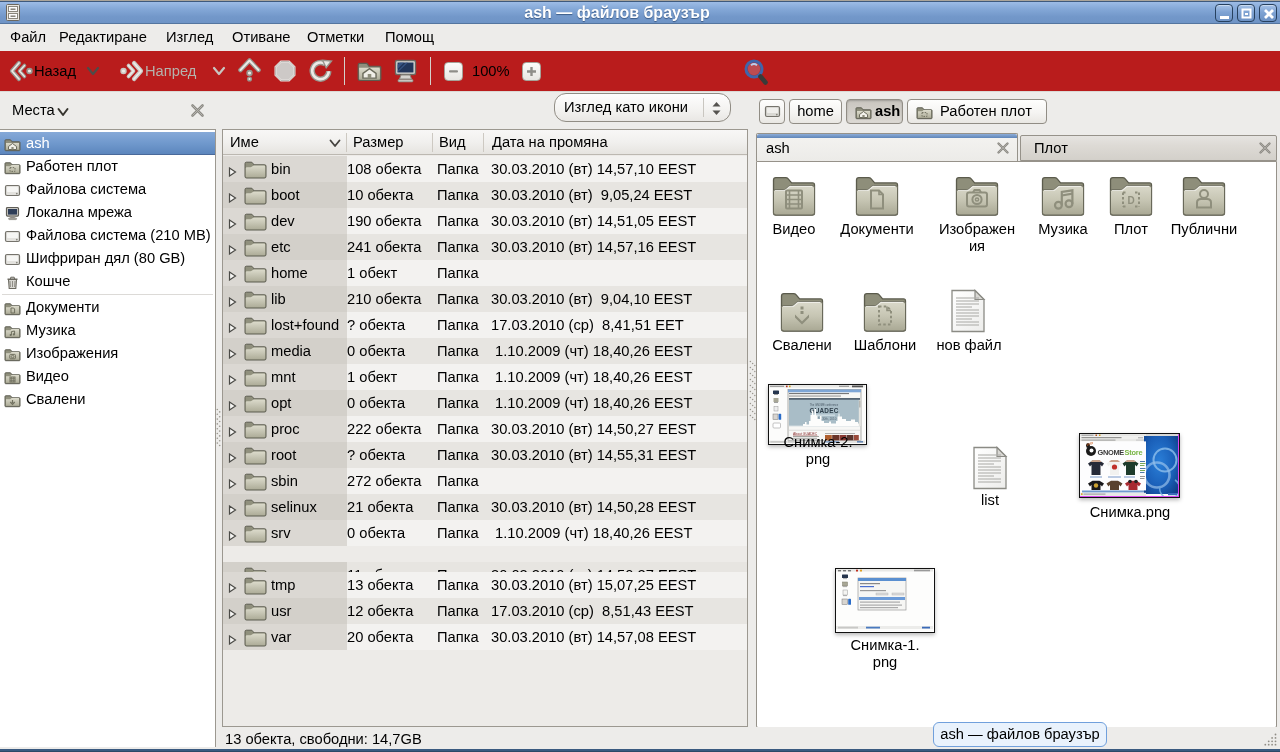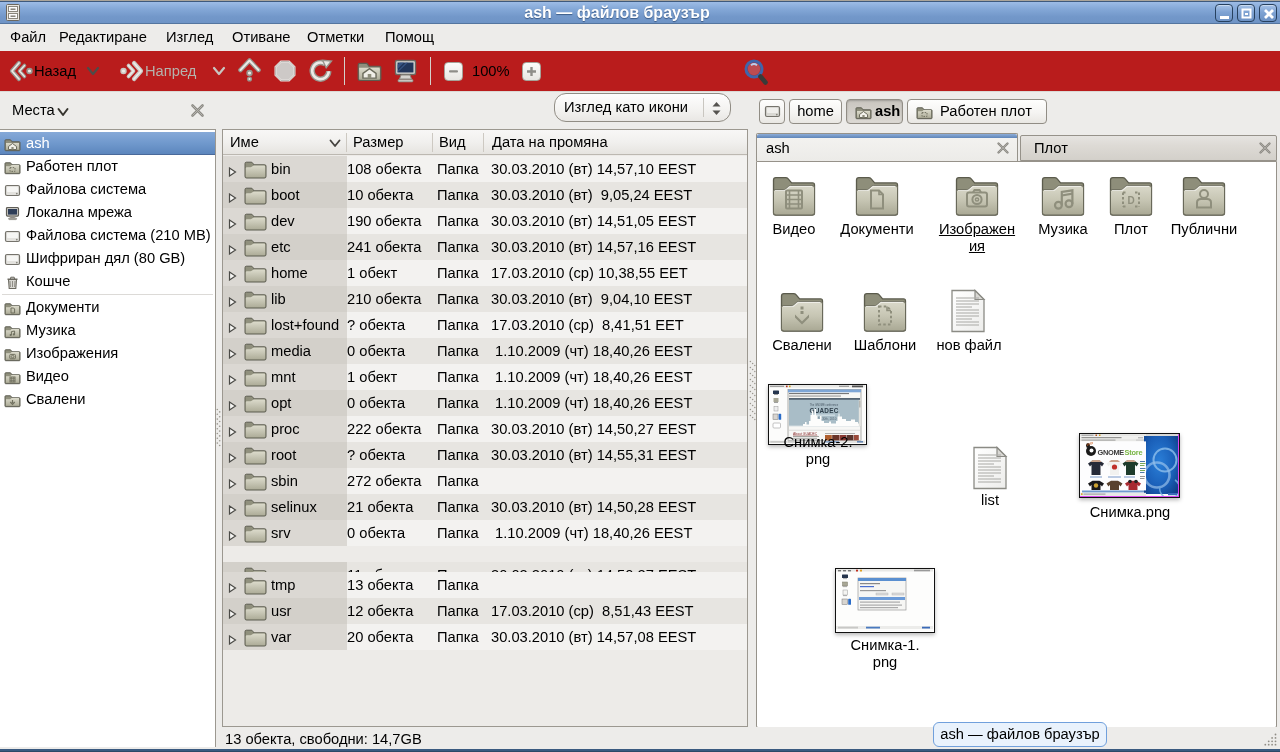--- a/index.html
+++ b/index.html
@@ -401,21 +401,20 @@
 <span class="exp"><svg width="9" height="10" viewBox="0 0 9 10">
           <path d="M1.5 1 L7.5 5 L1.5 9 Z" fill="#f6f5f3" stroke="#4a4a46" stroke-width="1.2"></path>
         </svg></span>
       <span class="fic"><svg width="23" height="19" viewBox="0 0 23 19">
 <path d="M1 16.5 L1 3.6 Q1 2.2 2.4 2.2 L7.2 2.2 Q8.2 2.2 8.8 3.2 L9.8 4.8 L20.7 4.8 Q22 4.8 22 6.1 L22 16.5 Q22 18 20.5 18 L2.5 18 Q1 18 1 16.5 Z" fill="#90907d" stroke="#5c5c50" stroke-width="1"></path>
 <path d="M1.8 16 L1.8 8.2 Q1.8 7.2 2.8 7.2 L6.6 7.2 Q7.2 7.2 7.7 6.8 L8.9 5.9 Q9.4 5.5 10 5.5 L20 5.5 Q21.2 5.5 21.2 6.7 L21.2 16 Q21.2 17.2 20 17.2 L3 17.2 Q1.8 17.2 1.8 16 Z" fill="url(#fg)"></path>
         </svg></span>
       <span class="nm">home</span>
 <span class="sz">1 обект</span>
       <span class="tp">Папка</span>
-      <span class="dt">17.03.2010 (ср) 10,38,55 EET</span>
     </div>
 <div class="lrow r1" style="top:156px;">
       <span class="ncell"></span>
 <span class="exp"><svg width="9" height="10" viewBox="0 0 9 10">
           <path d="M1.5 1 L7.5 5 L1.5 9 Z" fill="#f6f5f3" stroke="#4a4a46" stroke-width="1.2"></path>
         </svg></span>
       <span class="fic"><svg width="23" height="19" viewBox="0 0 23 19">
 <path d="M1 16.5 L1 3.6 Q1 2.2 2.4 2.2 L7.2 2.2 Q8.2 2.2 8.8 3.2 L9.8 4.8 L20.7 4.8 Q22 4.8 22 6.1 L22 16.5 Q22 18 20.5 18 L2.5 18 Q1 18 1 16.5 Z" fill="#90907d" stroke="#5c5c50" stroke-width="1"></path>
 <path d="M1.8 16 L1.8 8.2 Q1.8 7.2 2.8 7.2 L6.6 7.2 Q7.2 7.2 7.7 6.8 L8.9 5.9 Q9.4 5.5 10 5.5 L20 5.5 Q21.2 5.5 21.2 6.7 L21.2 16 Q21.2 17.2 20 17.2 L3 17.2 Q1.8 17.2 1.8 16 Z" fill="url(#fg)"></path>
         </svg></span>
@@ -568,20 +567,21 @@
 <span class="exp"><svg width="9" height="10" viewBox="0 0 9 10">
           <path d="M1.5 1 L7.5 5 L1.5 9 Z" fill="#f6f5f3" stroke="#4a4a46" stroke-width="1.2"></path>
         </svg></span>
       <span class="fic"><svg width="23" height="19" viewBox="0 0 23 19">
 <path d="M1 16.5 L1 3.6 Q1 2.2 2.4 2.2 L7.2 2.2 Q8.2 2.2 8.8 3.2 L9.8 4.8 L20.7 4.8 Q22 4.8 22 6.1 L22 16.5 Q22 18 20.5 18 L2.5 18 Q1 18 1 16.5 Z" fill="#90907d" stroke="#5c5c50" stroke-width="1"></path>
 <path d="M1.8 16 L1.8 8.2 Q1.8 7.2 2.8 7.2 L6.6 7.2 Q7.2 7.2 7.7 6.8 L8.9 5.9 Q9.4 5.5 10 5.5 L20 5.5 Q21.2 5.5 21.2 6.7 L21.2 16 Q21.2 17.2 20 17.2 L3 17.2 Q1.8 17.2 1.8 16 Z" fill="url(#fg)"></path>
         </svg></span>
       <span class="nm">tmp</span>
 <span class="sz">13 обекта</span>
       <span class="tp">Папка</span>
+      <span class="dt">30.03.2010 (вт) 15,07,25 EEST</span>
     </div>
 <div class="lrow r1" style="top:468px;">
       <span class="ncell"></span>
 <span class="exp"><svg width="9" height="10" viewBox="0 0 9 10">
           <path d="M1.5 1 L7.5 5 L1.5 9 Z" fill="#f6f5f3" stroke="#4a4a46" stroke-width="1.2"></path>
         </svg></span>
       <span class="fic"><svg width="23" height="19" viewBox="0 0 23 19">
 <path d="M1 16.5 L1 3.6 Q1 2.2 2.4 2.2 L7.2 2.2 Q8.2 2.2 8.8 3.2 L9.8 4.8 L20.7 4.8 Q22 4.8 22 6.1 L22 16.5 Q22 18 20.5 18 L2.5 18 Q1 18 1 16.5 Z" fill="#90907d" stroke="#5c5c50" stroke-width="1"></path>
 <path d="M1.8 16 L1.8 8.2 Q1.8 7.2 2.8 7.2 L6.6 7.2 Q7.2 7.2 7.7 6.8 L8.9 5.9 Q9.4 5.5 10 5.5 L20 5.5 Q21.2 5.5 21.2 6.7 L21.2 16 Q21.2 17.2 20 17.2 L3 17.2 Q1.8 17.2 1.8 16 Z" fill="url(#fg)"></path>
         </svg></span>
@@ -675,21 +675,21 @@
 <path d="M2.5 38.5 L2.5 5.5 Q2.5 3.2 4.8 3.2 L14.5 3.2 Q16.2 3.2 17.2 4.4 L20.6 8.4 L41.5 8.4 Q43.5 8.4 43.5 10.4 L43.5 38.5 Q43.5 40.5 41.5 40.5 L4.5 40.5 Q2.5 40.5 2.5 38.5 Z" fill="#8e8e7a" stroke="#5b5b4c" stroke-width="1.3"></path>
 <path d="M2.5 38 L2.5 16.8 Q2.5 15.2 4 15.2 L12.8 15.2 Q14 15.2 14.9 14.3 L17.5 11.9 Q18.4 11 19.6 11 L41 11 Q43.5 11 43.5 13.5 L43.5 38 Q43.5 40.5 41 40.5 L5 40.5 Q2.5 40.5 2.5 38 Z" fill="url(#fgBig)" stroke="#69695a" stroke-width="1"></path>
 <path d="M4 16 L12.9 16 Q14.3 16 15.3 15 L17.9 12.7 Q18.8 11.8 20 11.8 L41 11.8" stroke="rgba(255,255,255,0.55)" stroke-width="1.2" fill="none"></path>
 <g transform="translate(23,25)">
           <rect x="-10" y="-7" width="20" height="14" rx="2" stroke="#8f8f7d" fill="none" stroke-width="2"></rect>
 <circle cx="0" cy="0" r="4.6" stroke="#8f8f7d" fill="none" stroke-width="2"></circle>
           <circle cx="0" cy="0" r="1.6" stroke="#8f8f7d" fill="none" stroke-width="1.5"></circle>
 <path d="M-4 -7 L-2.5 -9.5 L2.5 -9.5 L4 -7" stroke="#8f8f7d" fill="none" stroke-width="2"></path>
         </g>
       </svg></div>
-<div class="ilabel" style="left:160px;top:59px;width:120px;text-decoration:underline;">Изображен<br>ия</div>
+<div class="ilabel" style="left:160px;top:59px;width:120px;">Изображен<br>ия</div>
 <div style="position:absolute;left:283px;top:11px;"><svg width="46" height="45" viewBox="0 0 46 42">
 <path d="M2.5 38.5 L2.5 5.5 Q2.5 3.2 4.8 3.2 L14.5 3.2 Q16.2 3.2 17.2 4.4 L20.6 8.4 L41.5 8.4 Q43.5 8.4 43.5 10.4 L43.5 38.5 Q43.5 40.5 41.5 40.5 L4.5 40.5 Q2.5 40.5 2.5 38.5 Z" fill="#8e8e7a" stroke="#5b5b4c" stroke-width="1.3"></path>
 <path d="M2.5 38 L2.5 16.8 Q2.5 15.2 4 15.2 L12.8 15.2 Q14 15.2 14.9 14.3 L17.5 11.9 Q18.4 11 19.6 11 L41 11 Q43.5 11 43.5 13.5 L43.5 38 Q43.5 40.5 41 40.5 L5 40.5 Q2.5 40.5 2.5 38 Z" fill="url(#fgBig)" stroke="#69695a" stroke-width="1"></path>
 <path d="M4 16 L12.9 16 Q14.3 16 15.3 15 L17.9 12.7 Q18.8 11.8 20 11.8 L41 11.8" stroke="rgba(255,255,255,0.55)" stroke-width="1.2" fill="none"></path>
 <g transform="translate(23,25)">
           <circle cx="-4.6" cy="5.8" r="3.4" stroke="#8f8f7d" fill="none" stroke-width="2.2"></circle>
           <circle cx="6" cy="4.2" r="3.4" stroke="#8f8f7d" fill="none" stroke-width="2.2"></circle>
 <path d="M-1.2 5.8 L-1.2 -7.5 L9.4 -9.2 L9.4 4.2" stroke="#8f8f7d" fill="none" stroke-width="2.2"></path>
           <path d="M-1.2 -4 L9.4 -5.8" stroke="#8f8f7d" fill="none" stroke-width="2.2"></path>
         </g>

